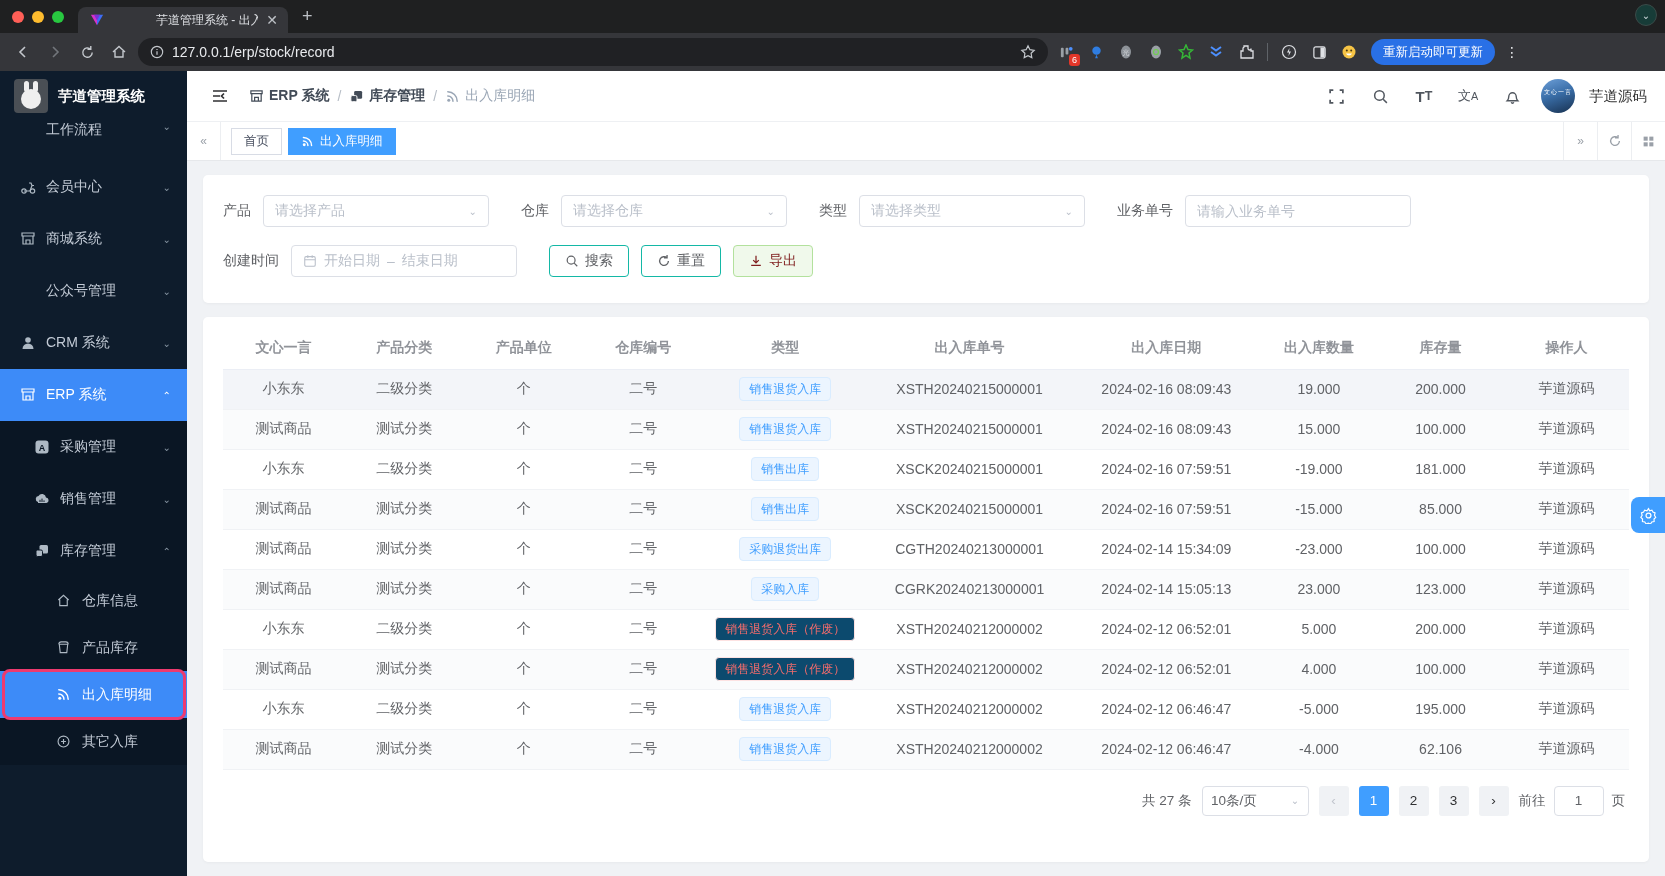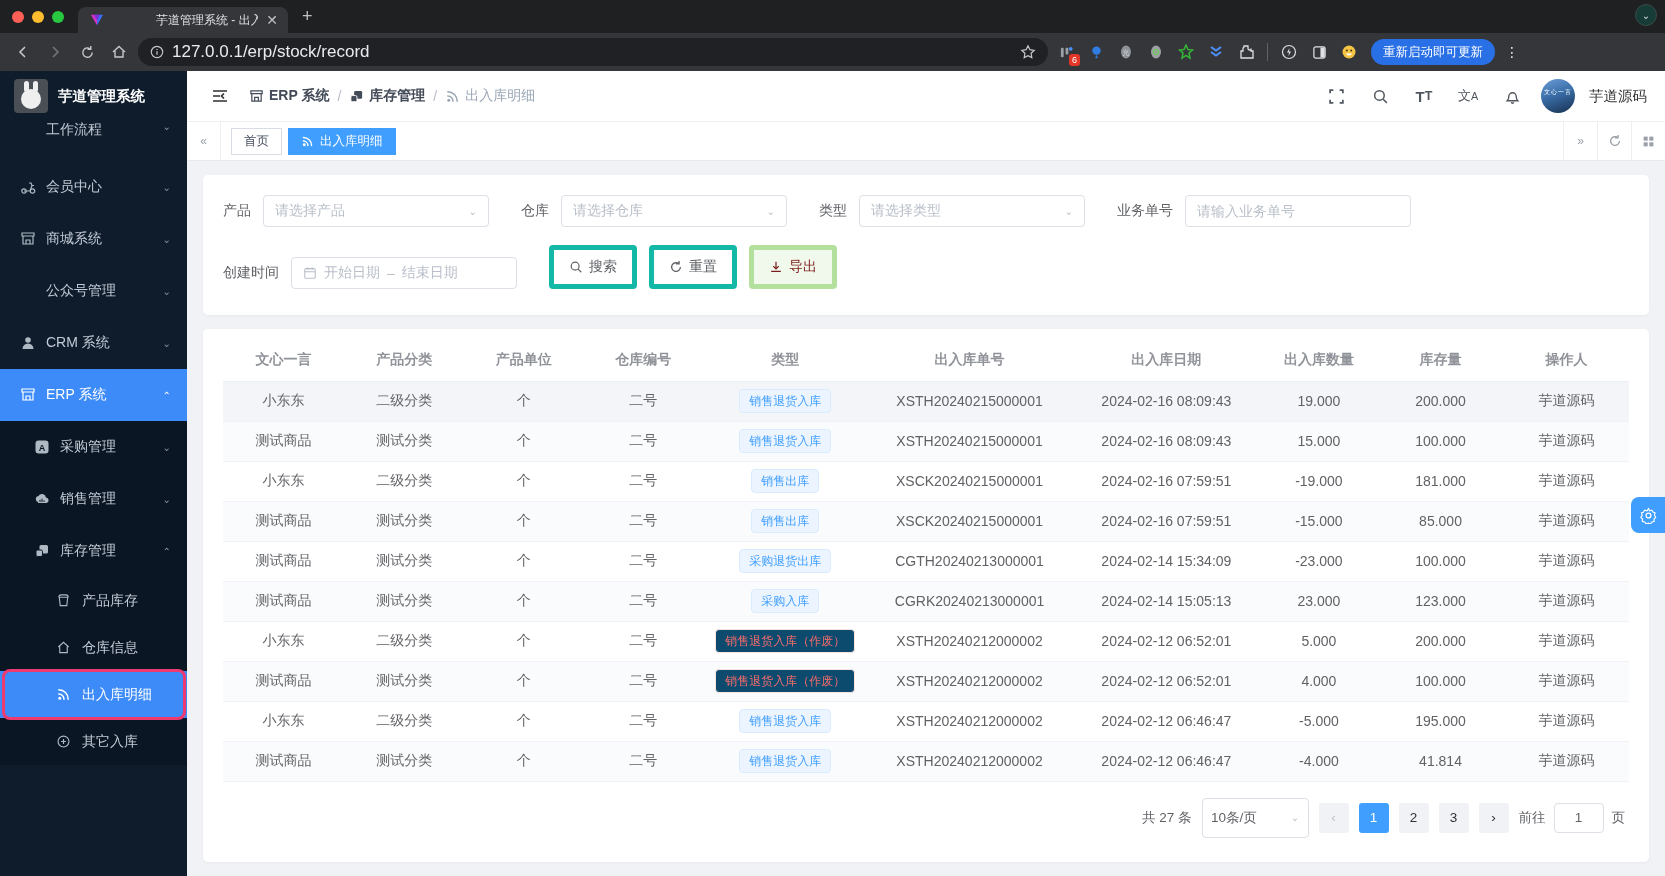--- a/index.html
+++ b/index.html
@@ -13,21 +13,21 @@
   .traffic span { width:12px; height:12px; border-radius:50%; display:block; }
   .t-red{background:#ff5f57;} .t-yellow{background:#febc2e;} .t-green{background:#28c840;}
   .tab { height:26px; margin-top:7px; background:#35363a; border-radius:8px 8px 0 0; display:flex; align-items:center; gap:8px; padding:0 10px 0 12px; width:210px; color:#dfe1e5; font-size:12px; }
   .tab .title { flex:1; white-space:nowrap; overflow:hidden;margin-left:44px; }
   .tab .close { color:#bdc1c6; font-size:14px; cursor:pointer; }
   .newtab { color:#bdc1c6; font-size:18px; margin-left:14px; cursor:pointer; }
   .profile-chip { position:absolute; right:8px; top:4px; width:22px; height:22px; border-radius:50%; background:#173c38; color:#cfd8dc; font-size:10px; display:flex; align-items:center; justify-content:center; border:1px solid #3a4a48; }
   .urlbar { height:38px; background:#35363a; display:flex; align-items:center; padding:0 10px; gap:6px; }
   .navbtn { width:26px; height:26px; display:flex; align-items:center; justify-content:center; color:#c3c7cc; }
   .navbtn.dim { color:#72767b; }
-  .url-pill { flex:1; max-width:910px; height:28px; background:#202124; border-radius:14px; display:flex; align-items:center; padding:0 12px; gap:8px; color:#e8eaed; font-size:17px; }
+  .url-pill { flex:1; max-width:910px; height:28px; background:#202124; border-radius:14px; display:flex; align-items:center; padding:0 12px; gap:8px; color:#e8eaed; font-size:14px; }
   .url-pill .u-text { flex:1; }
   .ext { width:24px; height:24px; display:flex; align-items:center; justify-content:center; position:relative; }
   .ext .badge { position:absolute; bottom:-2px; right:-2px; background:#e33629; color:#fff; font-size:9px; border-radius:3px; padding:0 3px; line-height:12px; }
   .ext-div { width:1px; height:18px; background:#5f6368; margin:0 3px; }
   .update-btn { background:#2970e6; color:#fff; border-radius:14px; height:26px; display:flex; align-items:center; padding:0 12px; font-size:12.5px; white-space:nowrap; margin-left:4px; }
   .kebab { color:#e8eaed; font-size:14px; padding:0 4px; letter-spacing:1px; }
 
   
   .app { display:flex; height:805px; position:relative; }
 
@@ -80,38 +80,38 @@
   .f-row { display:flex; align-items:flex-end; margin-bottom:18px; }
   .f-item { display:flex; align-items:center; margin-right:32px; }
   .f-label { color:#606266; font-size:14px; margin-right:12px; white-space:nowrap; }
   .f-select,.f-input,.f-date { width:226px; height:32px; border:1px solid #dcdfe6; border-radius:4px; display:flex; align-items:center; padding:0 11px; gap:7px; background:#fff; }
   .f-select .ph,.f-date .ph,.f-input input::placeholder { color:#b9bfc9; font-size:14px; }
   .f-select .ph { flex:1; }
   .f-select .sel-arrow { color:#b9bfc9; font-size:10px; }
   .f-input input { border:none; outline:none; width:100%; font-size:14px; color:#606266; background:transparent; }
   .f-date .dash { color:#b9bfc9; }
   .f-date .ci { color:#b9bfc9; }
-  .btn { height:44px; border:5px solid #14b8a6; border-radius:4px; background:#fff; color:#606266; font-size:14px; display:inline-flex; align-items:center; gap:6px; padding:0 15px; cursor:pointer; margin-right:12px; }
+  .btn { height:32px; border:1px solid #14b8a6; border-radius:4px; background:#fff; color:#606266; font-size:14px; display:inline-flex; align-items:center; gap:6px; padding:0 15px; cursor:pointer; margin-right:12px; }
   .btn .bi { width:14px; height:14px; }
   .btn.green { background:#f0f9eb; border-color:#b3e19d; color:#7f1d1d; }
 
   
   .table-card { flex:1; padding:10px 20px 12px; display:flex; flex-direction:column; }
   table { width:100%; border-collapse:collapse; table-layout:fixed; }
   th { color:#909399; font-weight:bold; font-size:14px; height:42px; border-bottom:1px solid #ebeef5; text-align:center; }
   td { color:#606266; font-size:14px; height:40px; border-bottom:1px solid #f0f2f5; text-align:center; white-space:nowrap; overflow:hidden; }
   tbody tr:nth-child(even) td { background:#fafbfc; }
   tbody tr:first-child td { background:#f3f5f9; }
   .tag { display:inline-block; padding:0 9px; height:24px; line-height:22px; border-radius:4px; font-size:12px; border:1px solid transparent; }
   .tag.blue { color:#409eff; background:#ecf5ff; border-color:#d9ecff; }
   .tag.red { color:#f56c6c; background:#0c4a6e; border-color:#fde2e2; }
 
   
   .pagination { display:flex; align-items:center; justify-content:flex-end; gap:10px; padding:16px 4px 4px; color:#606266; font-size:13.5px; }
-  .pg-size { width:107px; height:40px; border:1px solid #dcdfe6; border-radius:4px; display:flex; align-items:center; justify-content:center; gap:34px; color:#606266; }
+  .pg-size { width:107px; height:30px; border:1px solid #dcdfe6; border-radius:4px; display:flex; align-items:center; justify-content:center; gap:34px; color:#606266; }
   .pg-size .sel-arrow { color:#b9bfc9; font-size:10px; }
   .pg-btn { min-width:30px; height:30px; background:#f0f2f5; border-radius:3px; display:flex; align-items:center; justify-content:center; color:#303133; cursor:pointer; font-size:13.5px; }
   .pg-btn.disabled { color:#c0c4cc; }
   .pg-btn.active { background:#409eff; color:#fff; }
   .pg-goto { display:flex; align-items:center; gap:8px; }
   .pg-input { width:50px; height:30px; border:1px solid #dcdfe6; border-radius:4px; text-align:center; font-size:13.5px; color:#606266; outline:none; }
 
   .float-gear { position:absolute; right:0; top:426px; width:34px; height:36px; background:#409eff; border-radius:8px 0 0 8px; display:flex; align-items:center; justify-content:center; color:#fff; cursor:pointer; }
 </style>
 </head>
@@ -317,32 +317,32 @@
               <rect x="5.5" y="2" width="8.5" height="8.5" rx="1.5" fill="currentColor"></rect>
               <rect x="2" y="7" width="6.5" height="6.5" rx="1.5" fill="currentColor" stroke="#0a1624" stroke-width="1"></rect>
             </svg>
           </span>
         <span class="lbl">库存管理</span>
         <span class="chev">⌃</span>
       </div>
       <div class="m-item sub2">
         <span class="mi">
             <svg width="15" height="15" viewBox="0 0 16 16">
+              <path d="M2.5 7.5 8 2.5l5.5 5M4 7v6.5h8V7" fill="none" stroke="currentColor" stroke-width="1.2"></path>
+            </svg>
+          </span>
+        <span class="lbl">仓库信息</span>
+      </div>
+      <div class="m-item sub2">
+        <span class="mi">
+            <svg width="15" height="15" viewBox="0 0 16 16">
               <path d="M3.5 4.5h9l-1 9h-7zM3 4.5C3 3 4 2 5.5 2h5C12 2 13 3 13 4.5" fill="none" stroke="currentColor" stroke-width="1.2"></path>
             </svg>
           </span>
         <span class="lbl">产品库存</span>
-      </div>
-      <div class="m-item sub2">
-        <span class="mi">
-            <svg width="15" height="15" viewBox="0 0 16 16">
-              <path d="M2.5 7.5 8 2.5l5.5 5M4 7v6.5h8V7" fill="none" stroke="currentColor" stroke-width="1.2"></path>
-            </svg>
-          </span>
-        <span class="lbl">仓库信息</span>
       </div>
       <div class="m-item sub2 active-blue">
         <span class="mi">
             <svg width="15" height="15" viewBox="0 0 16 16">
               <circle cx="4" cy="12" r="1.6" fill="currentColor"></circle>
               <path d="M3 7.5a5.5 5.5 0 0 1 5.5 5.5M3 3a10 10 0 0 1 10 10" fill="none" stroke="currentColor" stroke-width="1.6" stroke-linecap="round"></path>
             </svg>
           </span>
         <span class="lbl">出入库明细</span>
         <span class="anno-box"></span>
@@ -673,21 +673,21 @@
 
               <tr>
                 <td>测试商品</td>
                 <td>测试分类</td>
                 <td>个</td>
                 <td>二号</td>
                 <td><span class="tag blue">销售退货入库</span></td>
                 <td>XSTH20240212000002</td>
                 <td>2024-02-12 06:46:47</td>
                 <td>-4.000</td>
-                <td>41.814</td>
+                <td>62.106</td>
                 <td>芋道源码</td>
               </tr>
             </tbody>
         </table>
 
         <div class="pagination">
           <span>共 27 条</span>
           <div class="pg-size">
             <span>10条/页</span>
             <span class="sel-arrow">⌄</span>

